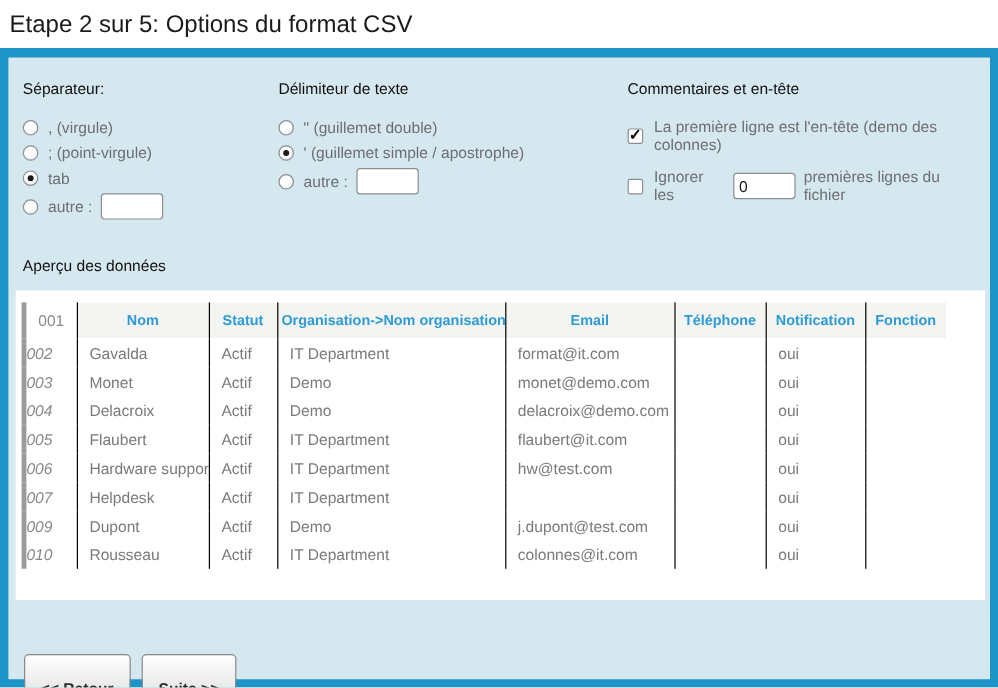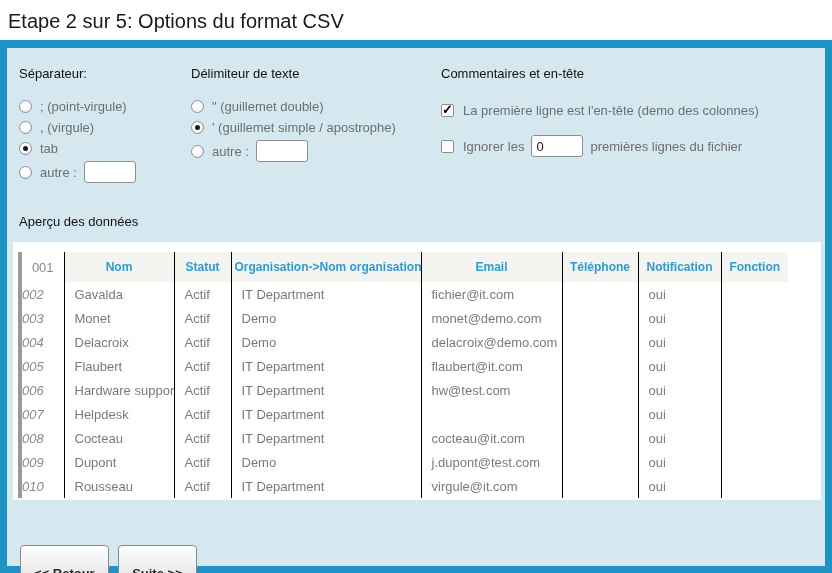--- a/index.html
+++ b/index.html
@@ -16,21 +16,21 @@
   .wizard-box {
     width: 832px;
     height: 533px;
     background: #d6e8ef;
     border: 7px solid #1d94c5;
     border-top-width: 8px;
     position: relative;
   }
 
   
-  .options-row { display: flex; padding: 18px 10px 0 12px; }
+  .options-row { display: flex; padding: 18px 10px 0 12px; gap: 41px; }
   .opt-col-1 { width: 172px; }
   .opt-col-2 { width: 250px; }
   .opt-col-3 { flex: 1; }
 
   .section-heading {
     font-size: 13px;
     color: #111111;
     margin-bottom: 17px;
   }
 
@@ -175,25 +175,25 @@
 
 <div class="wizard-box">
 
   <div class="options-row">
 
     <div class="opt-col-1">
       <div class="section-heading">Séparateur:</div>
       <div>
           <div class="opt-row">
             <span class="radio"></span>
+            <span class="opt-label">, (virgule)</span>
+          </div>
+          <div class="opt-row">
+            <span class="radio"></span>
             <span class="opt-label">; (point-virgule)</span>
-          </div>
-          <div class="opt-row">
-            <span class="radio"></span>
-            <span class="opt-label">, (virgule)</span>
           </div>
           <div class="opt-row">
             <span class="radio checked"></span>
             <span class="opt-label">tab</span>
           </div>
           <div class="opt-row">
             <span class="radio"></span>
             <span class="opt-label">autre :</span>
             <input type="text" class="small-input" style="">
           </div>
@@ -262,21 +262,21 @@
             <th>Notification</th>
             <th>Fonction</th>
           </tr>
       </thead>
       <tbody>
           <tr>
             <td class="rownum">002</td>
             <td>Gavalda</td>
             <td>Actif</td>
             <td>IT Department</td>
-            <td>fichier@it.com</td>
+            <td>format@it.com</td>
             <td></td>
             <td>oui</td>
             <td></td>
           </tr>
           <tr>
             <td class="rownum">003</td>
             <td>Monet</td>
             <td>Actif</td>
             <td>Demo</td>
             <td>monet@demo.com</td>
@@ -318,45 +318,35 @@
             <td class="rownum">007</td>
             <td>Helpdesk</td>
             <td>Actif</td>
             <td>IT Department</td>
             <td></td>
             <td></td>
             <td>oui</td>
             <td></td>
           </tr>
           <tr>
-            <td class="rownum">008</td>
-            <td>Cocteau</td>
-            <td>Actif</td>
-            <td>IT Department</td>
-            <td>cocteau@it.com</td>
-            <td></td>
-            <td>oui</td>
-            <td></td>
-          </tr>
-          <tr>
             <td class="rownum">009</td>
             <td>Dupont</td>
             <td>Actif</td>
             <td>Demo</td>
             <td>j.dupont@test.com</td>
             <td></td>
             <td>oui</td>
             <td></td>
           </tr>
           <tr>
             <td class="rownum">010</td>
             <td>Rousseau</td>
             <td>Actif</td>
             <td>IT Department</td>
-            <td>virgule@it.com</td>
+            <td>colonnes@it.com</td>
             <td></td>
             <td>oui</td>
             <td></td>
           </tr>
         </tbody>
     </table>
   </div>
 
   <div class="actions">
     <button class="wiz-button">&lt;&lt; Retour</button>

